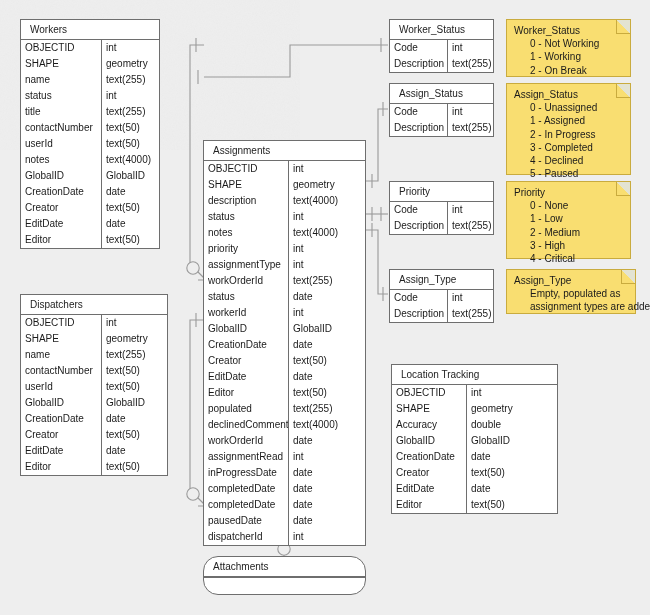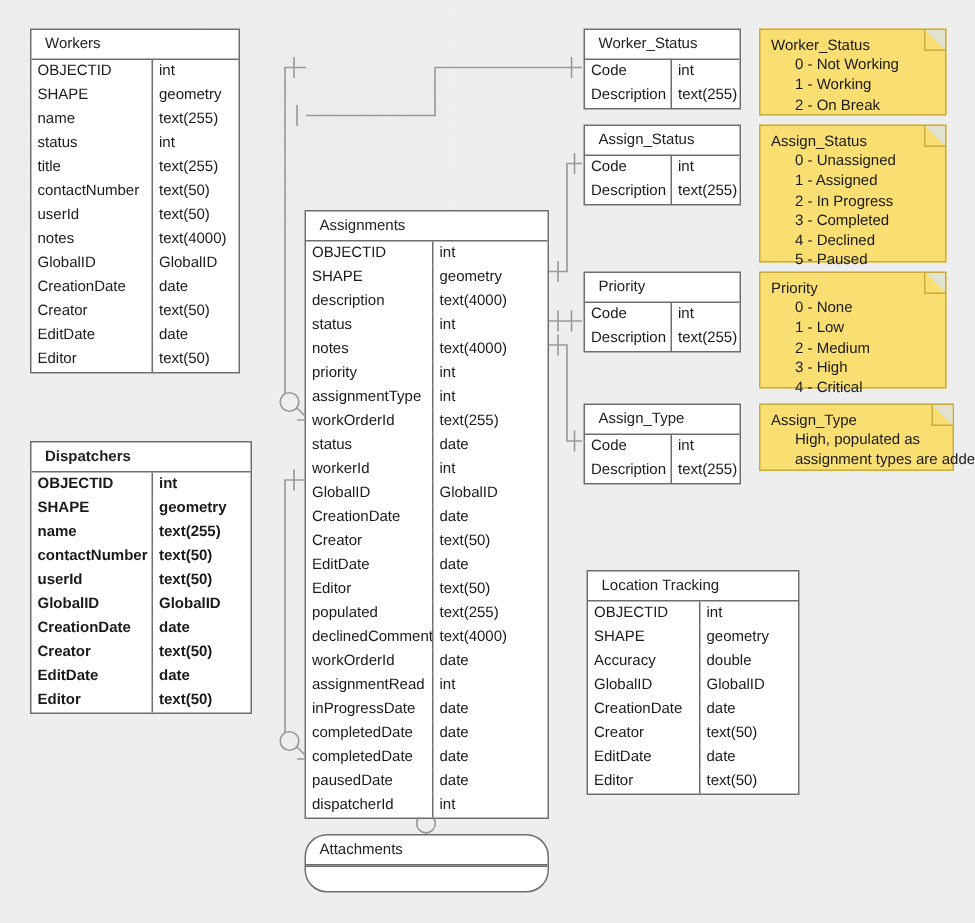--- a/index.html
+++ b/index.html
@@ -217,21 +217,21 @@
           <div class="fld">EditDate</div>
           <div class="typ">date</div>
         </div>
         <div class="row">
           <div class="fld">Editor</div>
           <div class="typ">text(50)</div>
         </div>
       </div>
   </div>
 
-  <div class="entity w-wide" style="left:20px; top:294px; width:148px;font-weight:bold;">
+  <div class="entity w-wide" style="left:20px; top:294px; width:148px;">
     <div class="ent-title">Dispatchers</div>
     <div class="rows">
         <div class="row">
           <div class="fld">OBJECTID</div>
           <div class="typ">int</div>
         </div>
         <div class="row">
           <div class="fld">SHAPE</div>
           <div class="typ">geometry</div>
         </div>
@@ -421,21 +421,21 @@
           <div class="fld">Code</div>
           <div class="typ">int</div>
         </div>
         <div class="row">
           <div class="fld">Description</div>
           <div class="typ">text(255)</div>
         </div>
       </div>
   </div>
 
-  <div class="entity w-loc" style="left:391px; top:380px; width:142px;">
+  <div class="entity w-loc" style="left:391px; top:364px; width:167px;">
     <div class="ent-title">Location Tracking</div>
     <div class="rows">
         <div class="row">
           <div class="fld">OBJECTID</div>
           <div class="typ">int</div>
         </div>
         <div class="row">
           <div class="fld">SHAPE</div>
           <div class="typ">geometry</div>
         </div>
@@ -504,18 +504,18 @@
         <div class="nline">2 - Medium</div>
         <div class="nline">3 - High</div>
         <div class="nline">4 - Critical</div>
       </div>
   </div>
 
   <div class="note" style="left:506px; top:269px; width:130px; height:45px;">
     <div class="fold"></div>
     <div class="nhead">Assign_Type</div>
     <div class="nlines">
-        <div class="nline">High, populated as</div>
+        <div class="nline">Empty, populated as</div>
         <div class="nline">assignment types are added</div>
       </div>
   </div>
 
 </div>
 
 </body></html>

